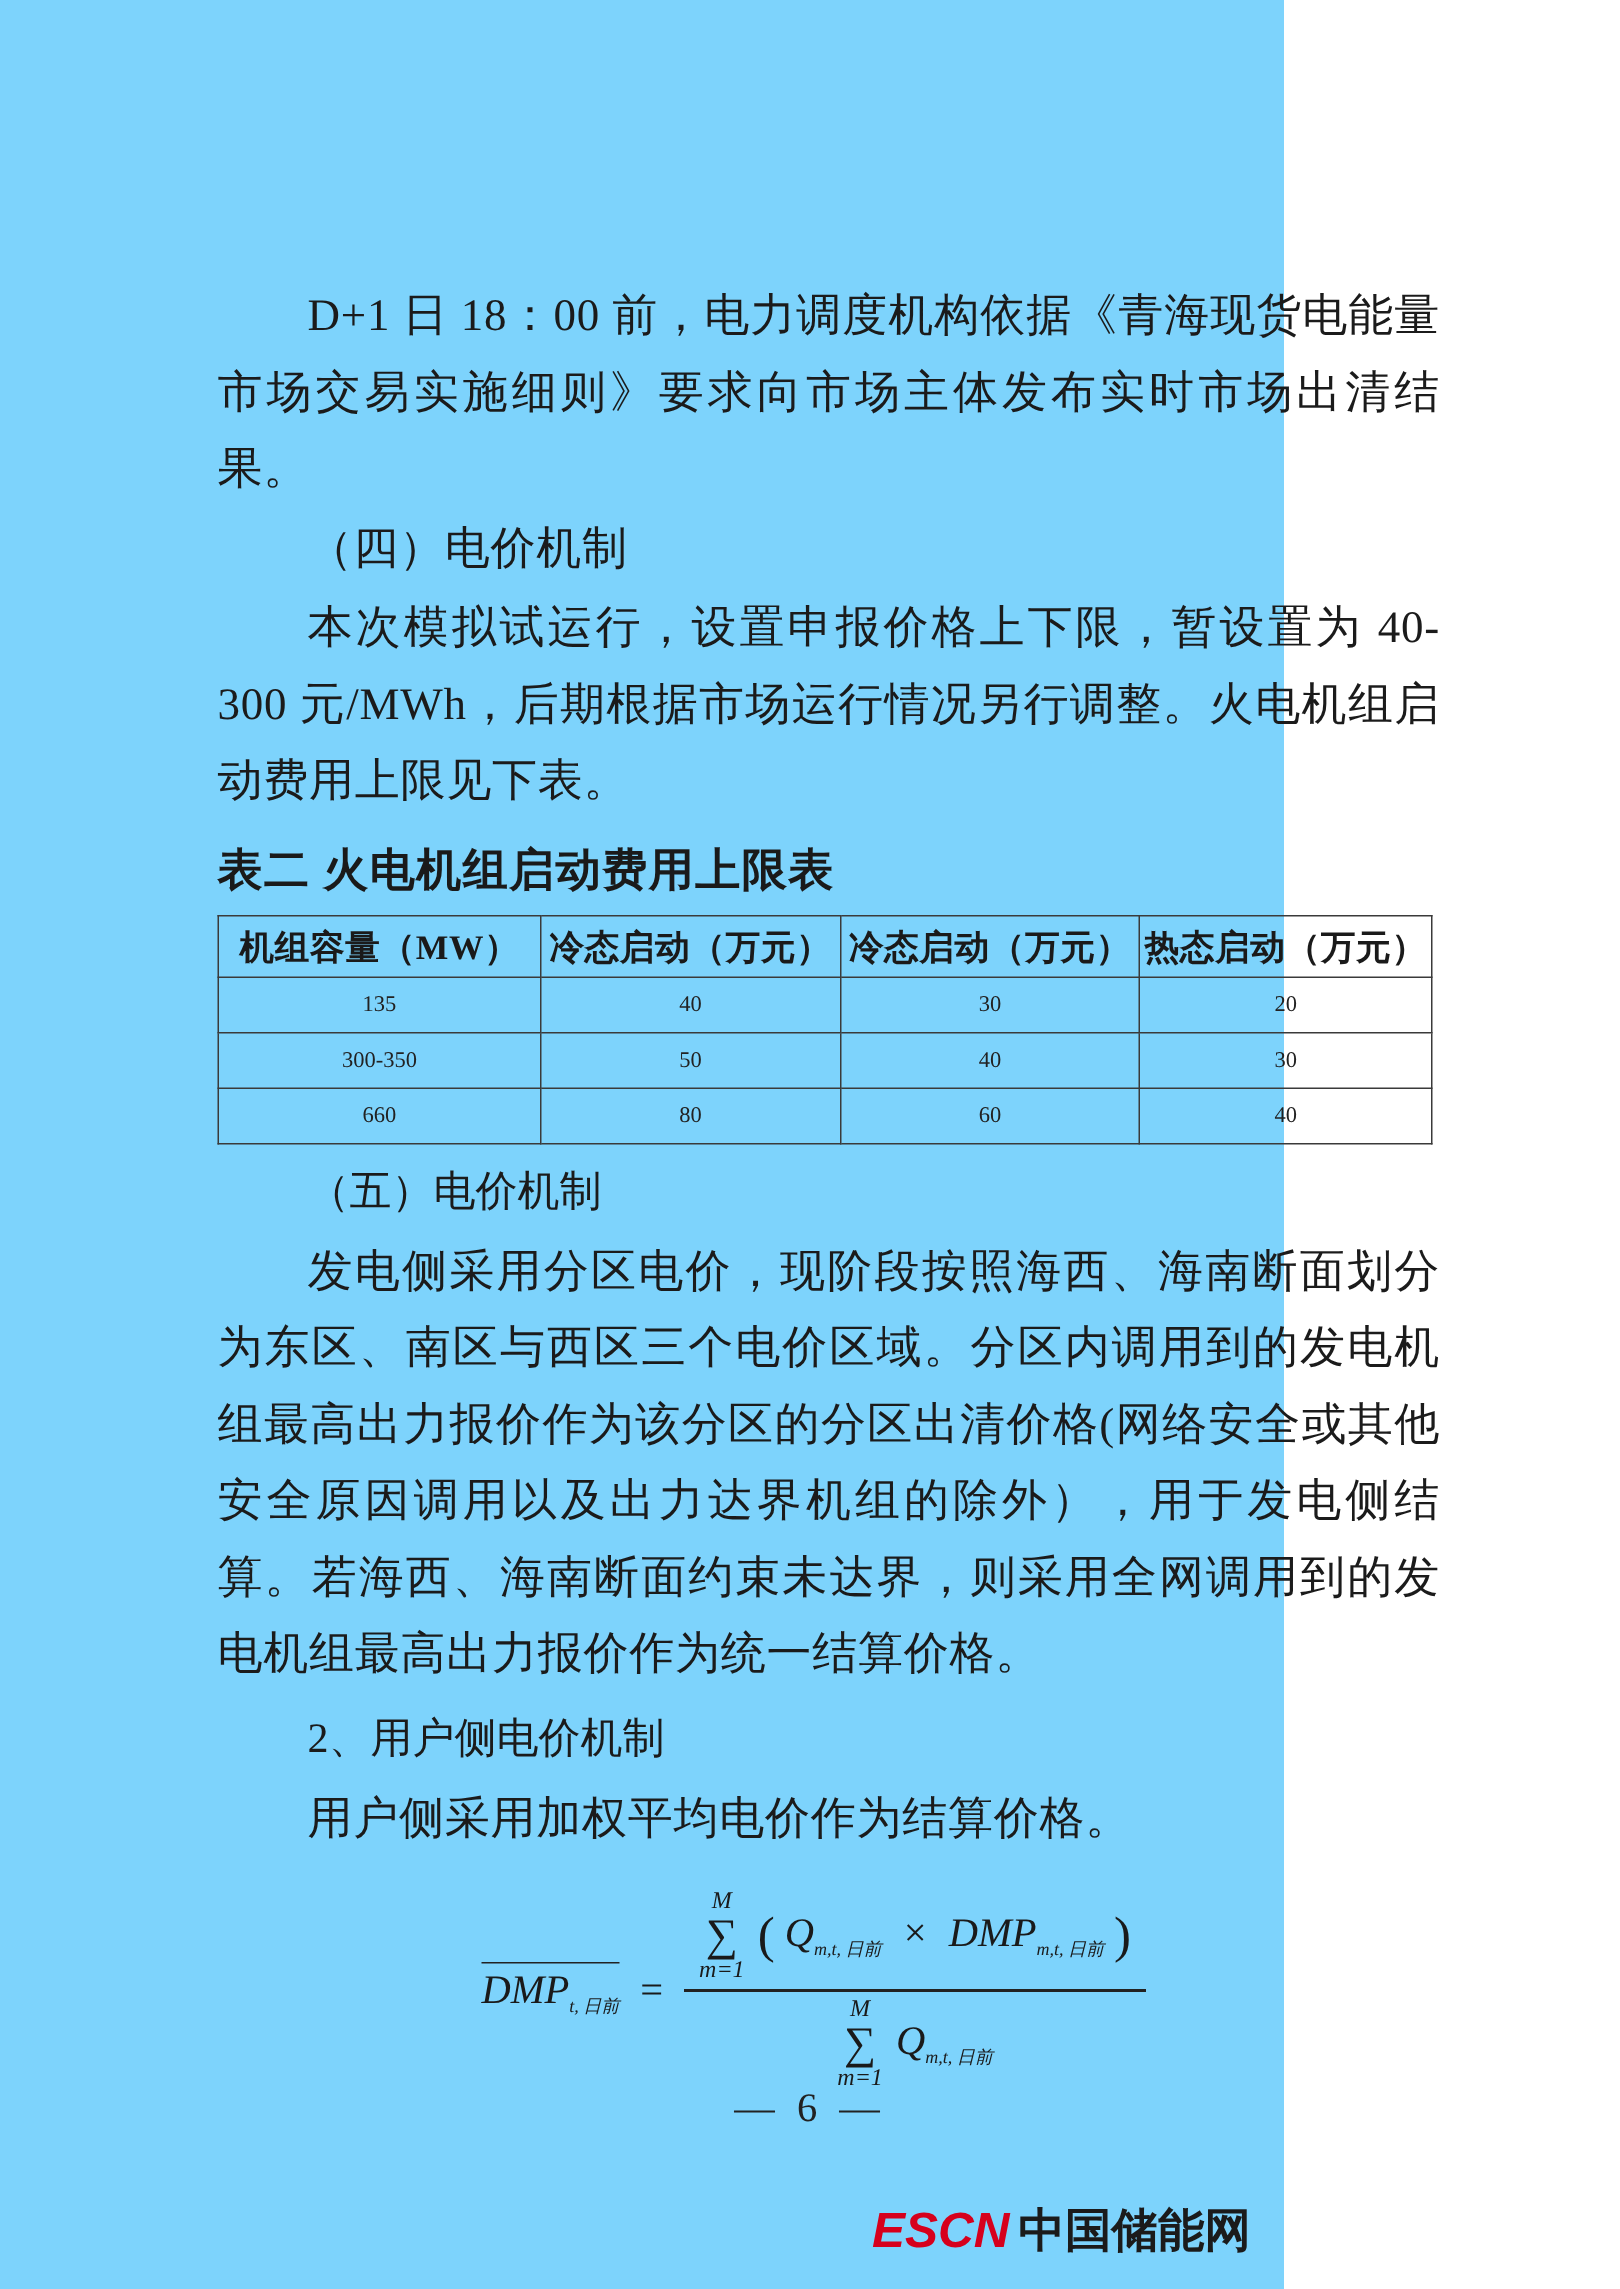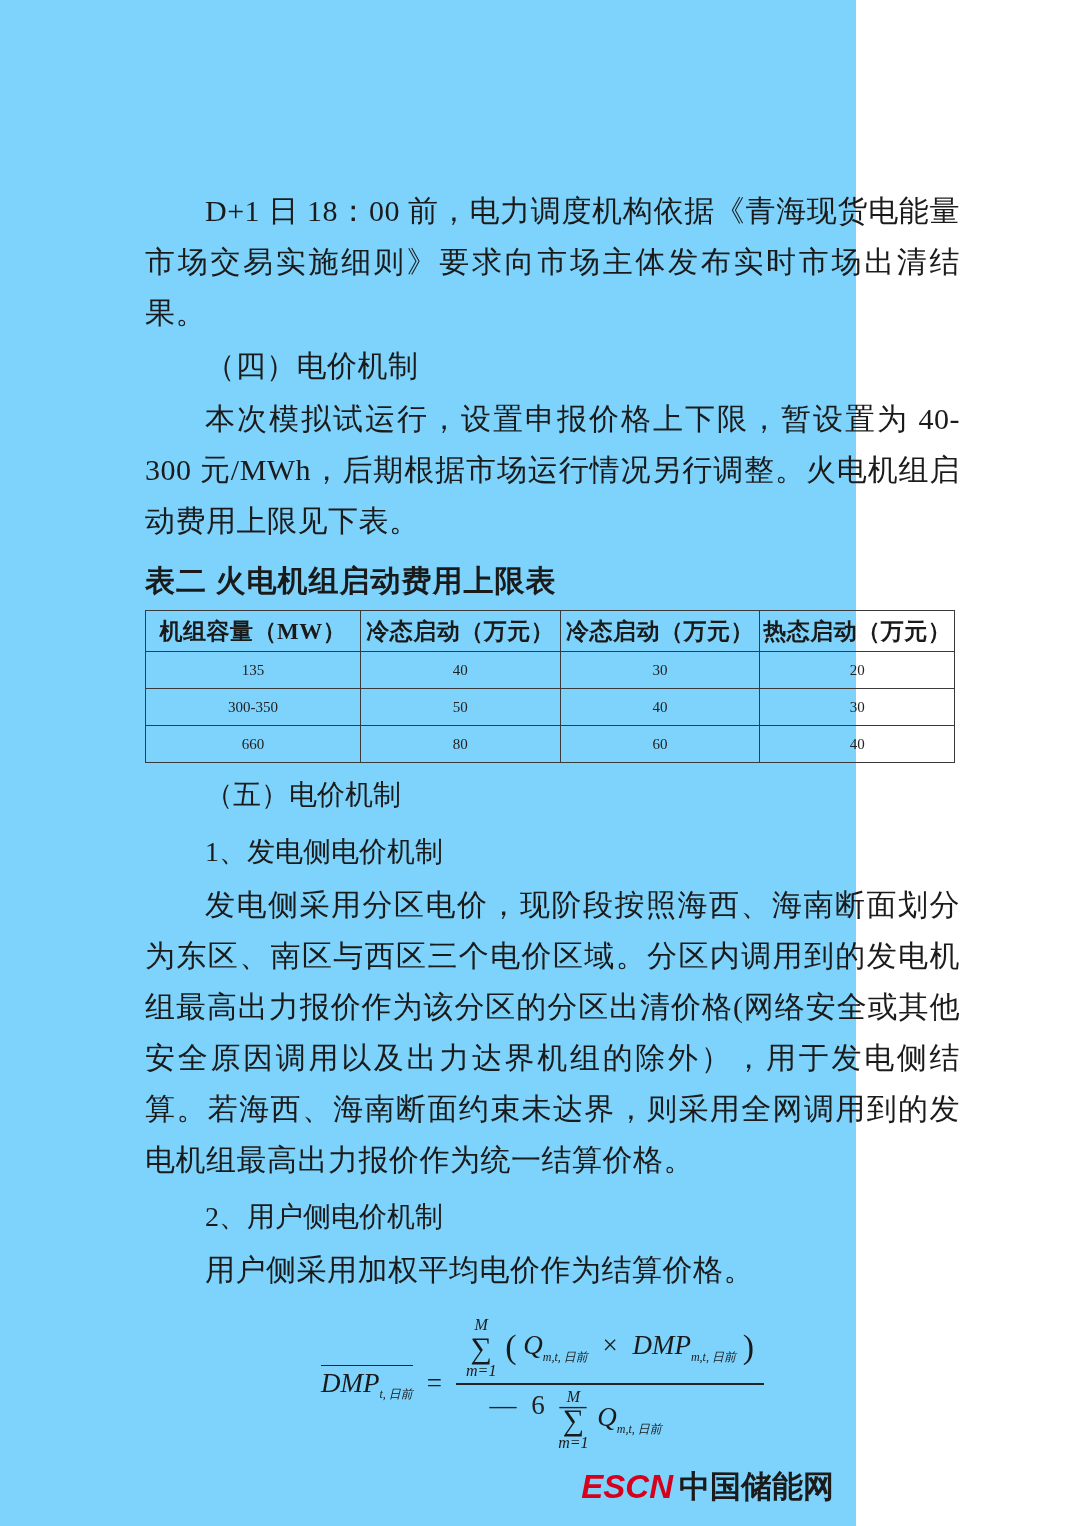--- a/index.html
+++ b/index.html
@@ -212,21 +212,20 @@
           <td>660</td>
           <td>80</td>
           <td>60</td>
           <td>40</td>
         </tr>
       </tbody>
     </table>
 
     <p class="heading-sub">（五）电价机制</p>
 
-    <p class="heading-sub">1、发电侧电价机制</p>
 
     <p class="para indent">发电侧采用分区电价，现阶段按照海西、海南断面划分为东区、南区与西区三个电价区域。分区内调用到的发电机组最高出力报价作为该分区的分区出清价格(网络安全或其他安全原因调用以及出力达界机组的除外），用于发电侧结算。若海西、海南断面约束未达界，则采用全网调用到的发电机组最高出力报价作为统一结算价格。</p>
 
     <p class="heading-sub">2、用户侧电价机制</p>
 
     <p class="para indent">用户侧采用加权平均电价作为结算价格。</p>
 
     <div class="formula">
       <div class="fml-inner">
         <span class="lhs">

